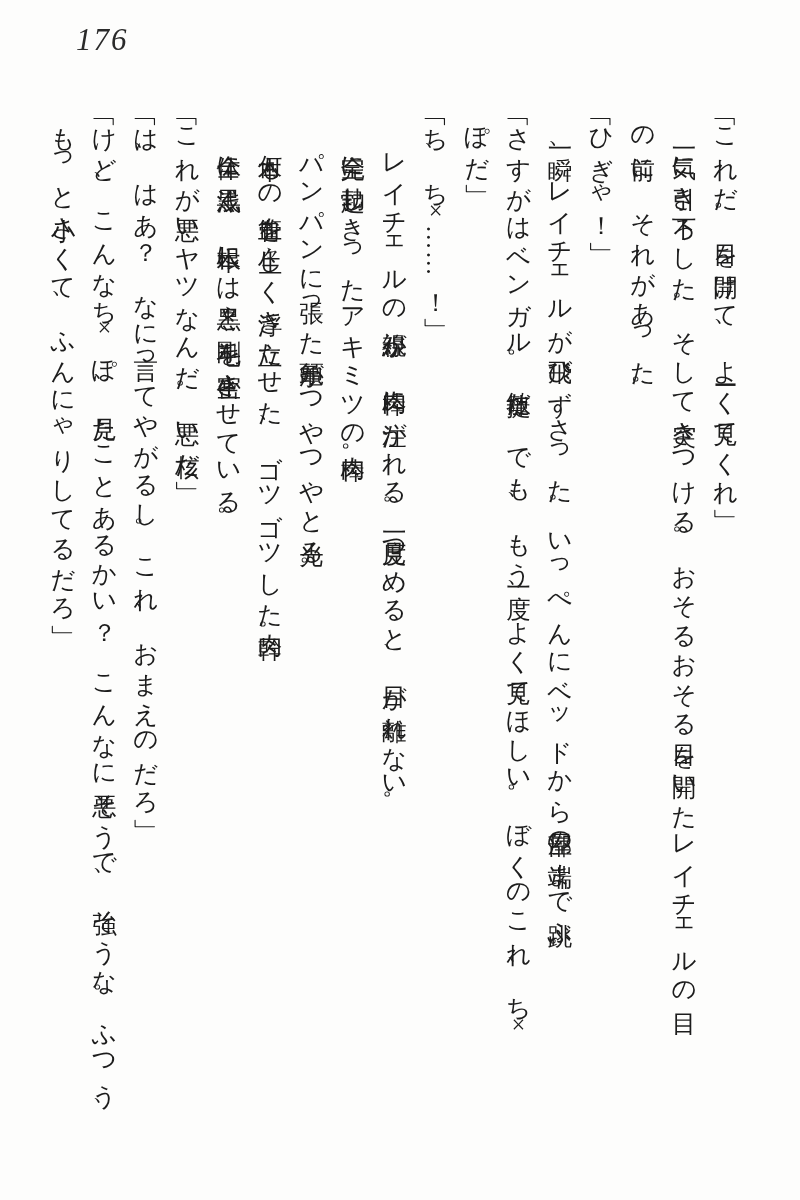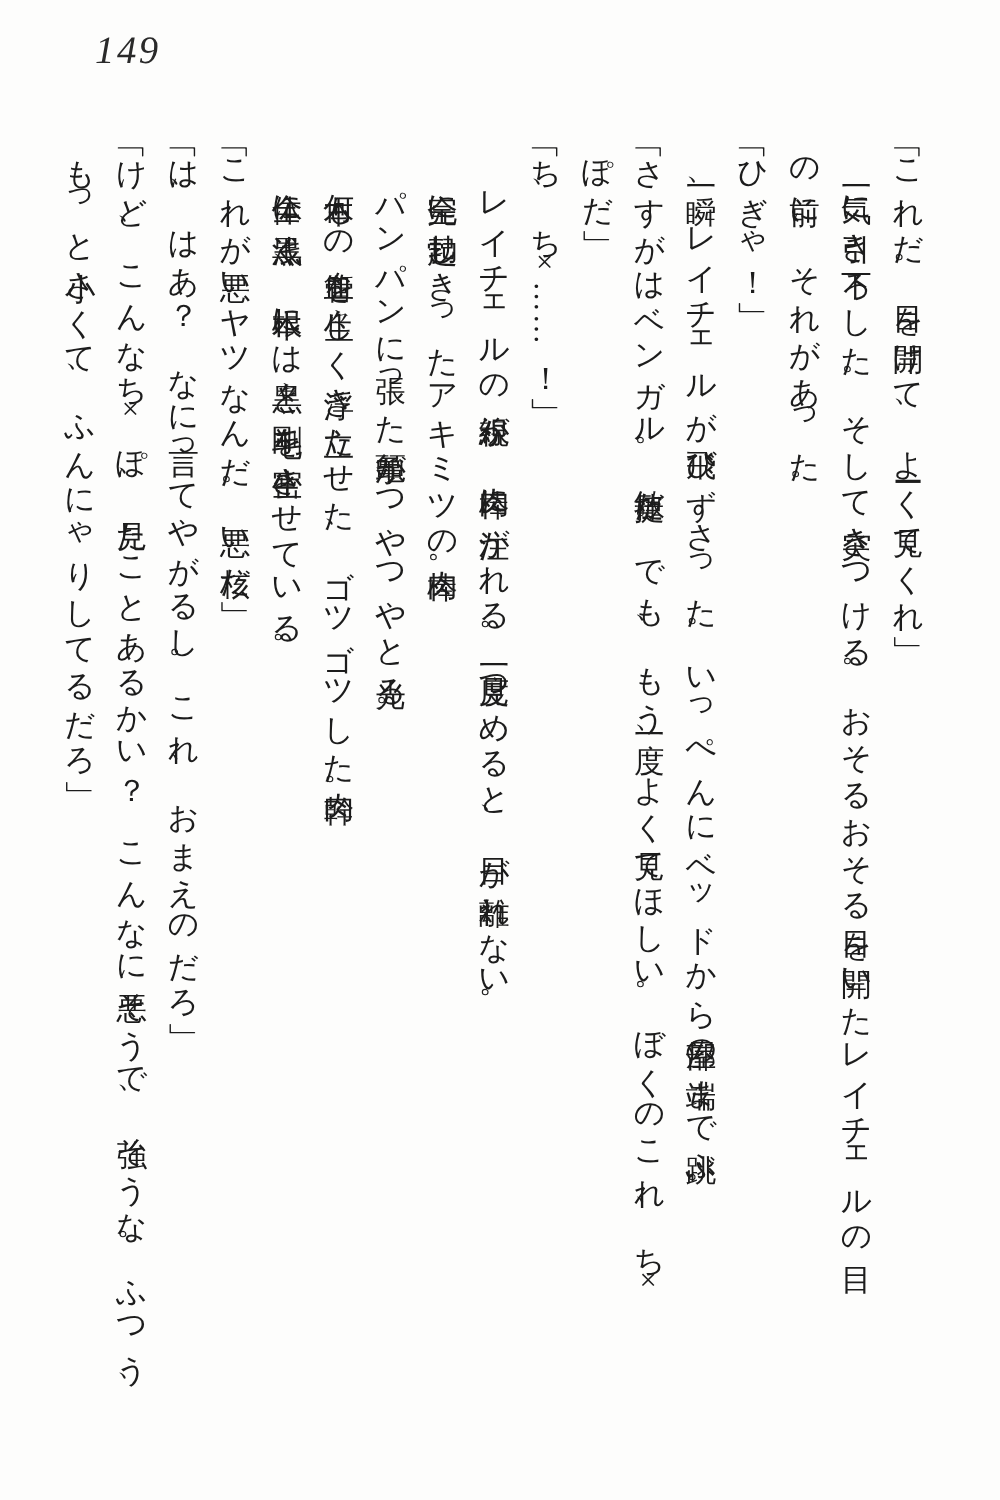--- a/index.html
+++ b/index.html
@@ -42,21 +42,21 @@
     padding: 0;
   }
   .text-line.indent {
     padding-top: 26px;
   }
 </style>
 </head>
 <body>
 
 <div class="page">
-  <div class="page-number">149</div>
+  <div class="page-number">176</div>
   <div class="text-block" id="text-block">
       <div class="text-line">「これだ。目を開けて、よーく見てくれ」</div>
       <div class="text-line indent">一気に引き下ろした。そして突きつける。おそるおそる目を開いたレイチェルの目</div>
       <div class="text-line">の前に、それがあった。</div>
       <div class="text-line">「ひぎゃ！」</div>
       <div class="text-line indent">一瞬、レイチェルが飛びずさった。いっぺんにベッドから部屋の端まで跳ぶ。</div>
       <div class="text-line">「さすがはベンガル。敏捷だ。でも、もう一度、よく見てほしい。ぼくのこれ、ち×</div>
       <div class="text-line">ぽだ」</div>
       <div class="text-line">「ち、ち×……！」</div>
       <div class="text-line indent">レイチェルの視線が、肉棒に注がれる。一度見つめると、目が離れない。</div>

